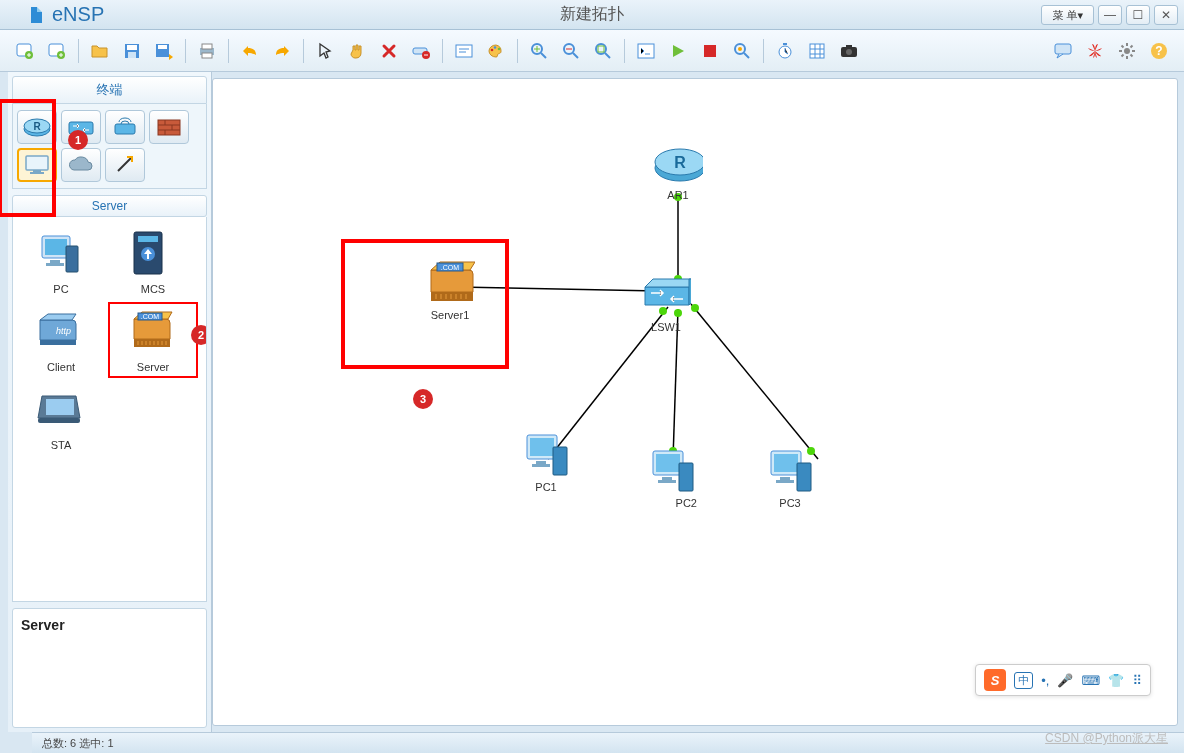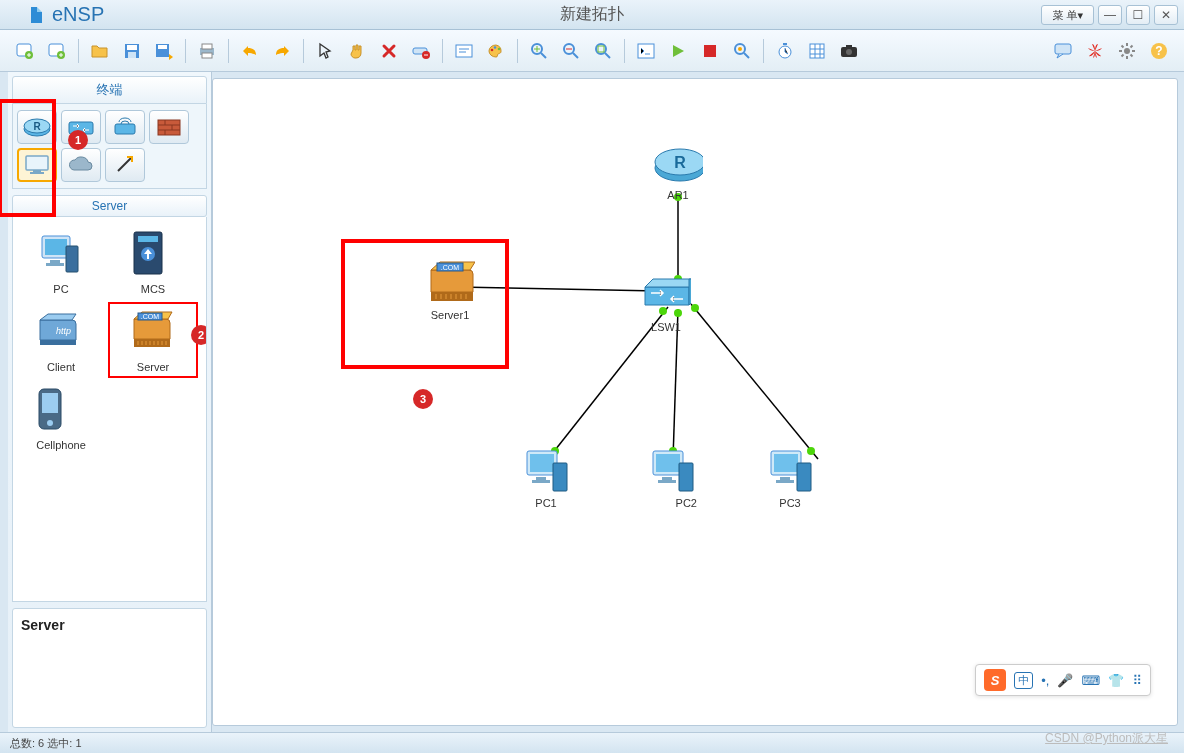--- a/index.html
+++ b/index.html
@@ -33,21 +33,21 @@
 .desc-box .dt { font-weight:bold; font-size:14px; margin-bottom:6px;}
 
 .canvas-wrap { flex:1; position:relative; background:#fff; border:1px solid #b6cadb; margin:6px 6px 6px 0; border-radius:3px; overflow:hidden;}
 .canvas { position:absolute; inset:0; }
 .node { position:absolute; text-align:center; font-size:11px; color:#333;}
 .node-ic { width:50px; height:48px; margin:0 auto 2px; display:flex; align-items:center; justify-content:center; position:relative;}
 .link { stroke:#000; stroke-width:1.5;}
 .hl-box { position:absolute; border:4px solid #ff0000; pointer-events:none;}
 .badge { position:absolute; width:20px; height:20px; background:#d62828; color:#fff; font-size:11px; border-radius:50%; display:flex; align-items:center; justify-content:center; font-weight:bold;}
 
-.statusbar { height:21px; background:linear-gradient(#eaf3fa,#d3e4f0); border-top:1px solid #b6cadb; font-size:11px; color:#444; padding:0 10px; line-height:21px;}
+.statusbar { height:21px; background:linear-gradient(#eaf3fa,#d3e4f0); border-top:1px solid #b6cadb; font-size:11px; color:#444; padding:0 10px; line-height:21px;margin-left:32px;}
 .ime-float { position:absolute; right:26px; top:585px; background:#fff; border:1px solid #ccc; border-radius:4px; padding:4px 8px; display:flex; gap:8px; align-items:center; box-shadow:0 1px 4px rgba(0,0,0,.12); font-size:13px; color:#2773b3;}
 .ime-float .S { background:#ff6a2a; color:#fff; width:22px; height:22px; border-radius:4px; display:flex; align-items:center; justify-content:center; font-weight:bold; font-style:italic;}
 .watermark { position:absolute; right:16px; bottom:6px; font-size:12px; color:#bcbcbc;text-decoration:underline;}
 svg { display:block; }
 </style>
 </head>
 <body>
 
 <div class="titlebar">
   <div class="logo">
@@ -360,27 +360,27 @@
               <text x="22" y="10" font-size="7" fill="#fff" text-anchor="middle">.COM</text>
               <rect x="6" y="30" width="36" height="8" fill="#b06a1a"></rect>
               <path d="M10 32v4M14 32v4M18 32v4M22 32v4M26 32v4M30 32v4M34 32v4M38 32v4" stroke="#e69a3a"></path>
             </svg>
           </div>
         <span>Server</span>
         <div class="badge" style="right:-14px; top:22px;">2</div>
       </div>
       <div class="dev-cell">
         <div class="dev-icon">
-            <svg width="28" height="46">
-              <rect x="3" y="2" width="22" height="40" rx="5" fill="#4a6a86" stroke="#2a4a66"></rect>
-              <rect x="6" y="6" width="16" height="20" fill="#9bccf0"></rect>
-              <circle cx="14" cy="36" r="3" fill="#9bccf0"></circle>
+            <svg width="48" height="40">
+              <path d="M6 6h34l4 22H2z" fill="#5a7a96" stroke="#3a5a76"></path>
+              <rect x="10" y="9" width="28" height="16" fill="#9bccf0"></rect>
+              <rect x="2" y="28" width="42" height="5" rx="2" fill="#3a5a76"></rect>
             </svg>
           </div>
-        <span>Cellphone</span>
+        <span>STA</span>
       </div>
     </div>
 
     <div class="desc-box">
       <div class="dt">Server</div>
     </div>
   </div>
 
   <div class="canvas-wrap">
     <svg class="canvas" width="100%" height="100%">
@@ -432,21 +432,21 @@
           <svg width="56" height="40">
             <path d="M4 12h44v18H4z" fill="#5bb6e6" stroke="#2a7aad"></path>
             <path d="M4 12l8-8h44l-8 8z" fill="#9bd8f4" stroke="#2a7aad"></path>
             <path d="M48 4l8 0v18l-8 8z" fill="#4aa8d6" stroke="#2a7aad"></path>
             <path d="M10 18h12m-3-3l3 3-3 3M42 24H30m3-3l-3 3 3 3" stroke="#fff" stroke-width="1.5"></path>
           </svg>
         </div>
       <span>LSW1</span>
     </div>
 
-    <div class="node" style="left:308px; top:368px;">
+    <div class="node" style="left:308px; top:352px;">
       <div class="node-ic">
           <svg width="52" height="48">
             <rect x="6" y="4" width="30" height="24" rx="2" fill="#cfe9f8" stroke="#4a90d9"></rect>
             <rect x="9" y="7" width="24" height="18" fill="#6fc0ec"></rect>
             <rect x="32" y="16" width="14" height="28" rx="1" fill="#3a8ac0" stroke="#1f5a82"></rect>
             <rect x="15" y="30" width="10" height="3" fill="#7aa8c7"></rect>
             <rect x="11" y="33" width="18" height="3" fill="#7aa8c7"></rect>
           </svg>
         </div>
       <span>PC1</span>

